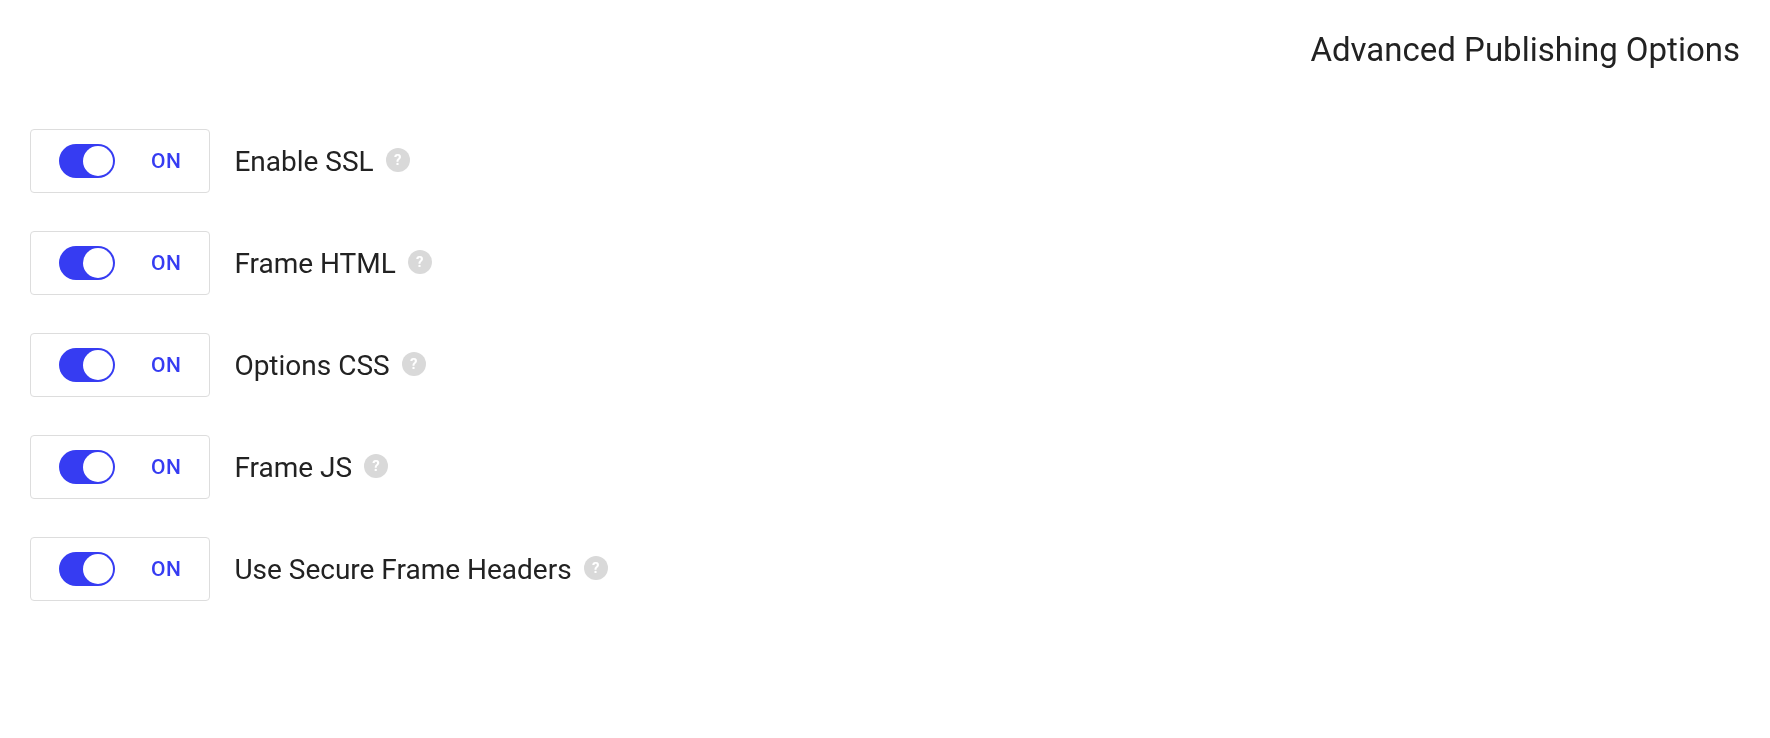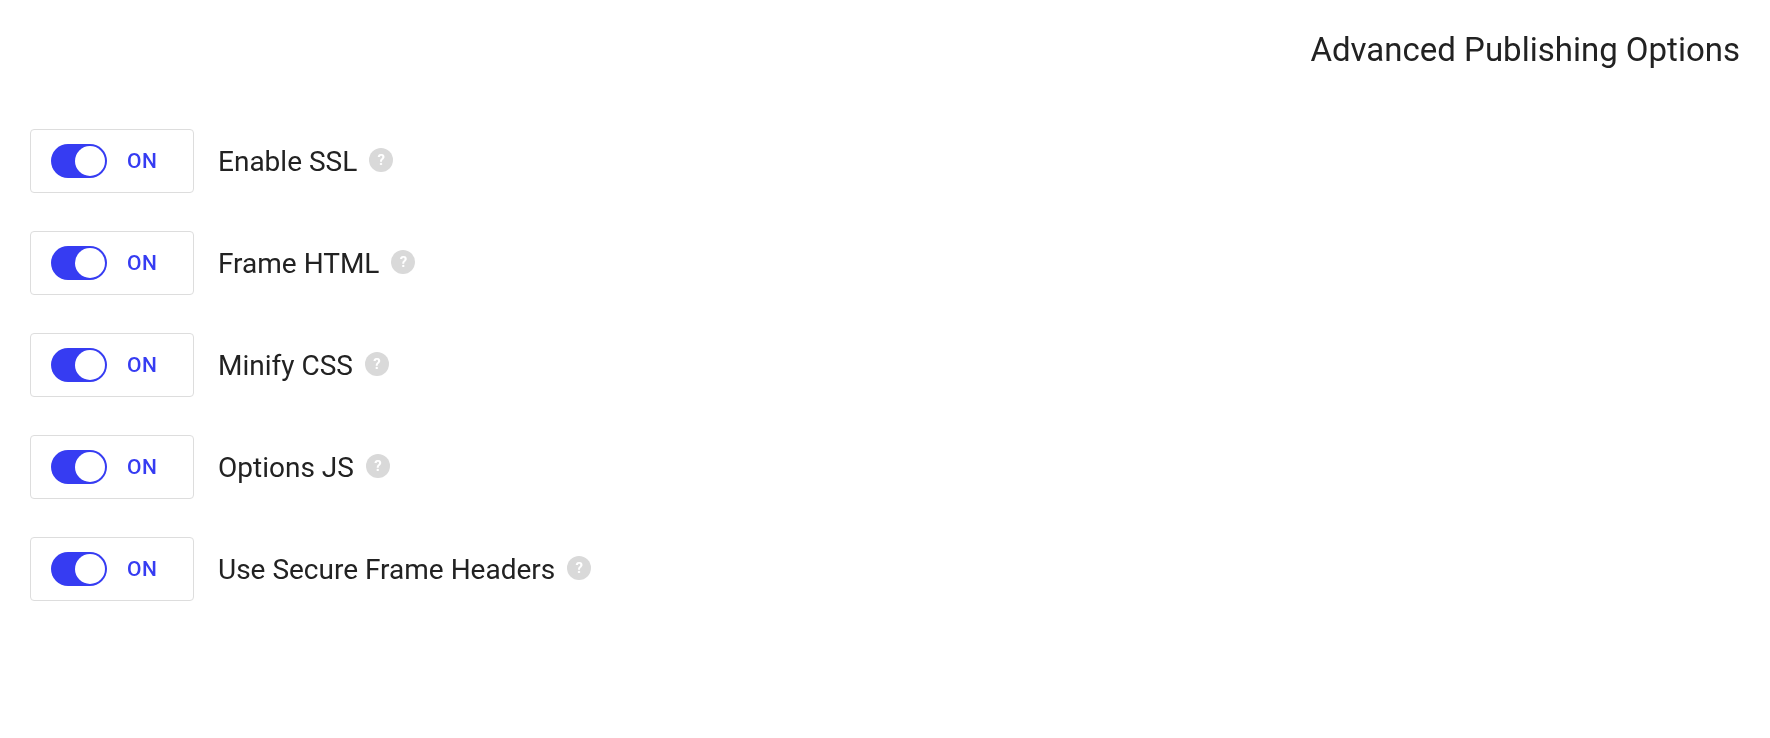--- a/index.html
+++ b/index.html
@@ -23,26 +23,26 @@
     .option-row {
       display: flex;
       align-items: center;
       margin-bottom: 38px;
     }
     .toggle-box {
       display: inline-flex;
       align-items: center;
       border: 1px solid #dddddd;
       border-radius: 4px;
-      padding: 14px 20px;
+      padding: 14px 28px;
       background: #ffffff;
       cursor: pointer;
       min-width: 164px;
       justify-content: flex-start;
-      gap: 20px;
+      gap: 36px;
     }
     .toggle-switch {
       position: relative;
       width: 56px;
       height: 34px;
       background: #363cf2;
       border-radius: 17px;
       flex-shrink: 0;
     }
     .toggle-knob {
@@ -110,32 +110,32 @@
   <span class="help-icon">?</span>
 </div>
 
 <div class="option-row">
   <div class="toggle-box">
     <div class="toggle-switch">
       <div class="toggle-knob"></div>
     </div>
     <span class="toggle-state">ON</span>
   </div>
-  <span class="option-label">Minify CSS</span>
+  <span class="option-label">Options CSS</span>
   <span class="help-icon">?</span>
 </div>
 
 <div class="option-row">
   <div class="toggle-box">
     <div class="toggle-switch">
       <div class="toggle-knob"></div>
     </div>
     <span class="toggle-state">ON</span>
   </div>
-  <span class="option-label">Options JS</span>
+  <span class="option-label">Frame JS</span>
   <span class="help-icon">?</span>
 </div>
 
 <div class="option-row">
   <div class="toggle-box">
     <div class="toggle-switch">
       <div class="toggle-knob"></div>
     </div>
     <span class="toggle-state">ON</span>
   </div>

